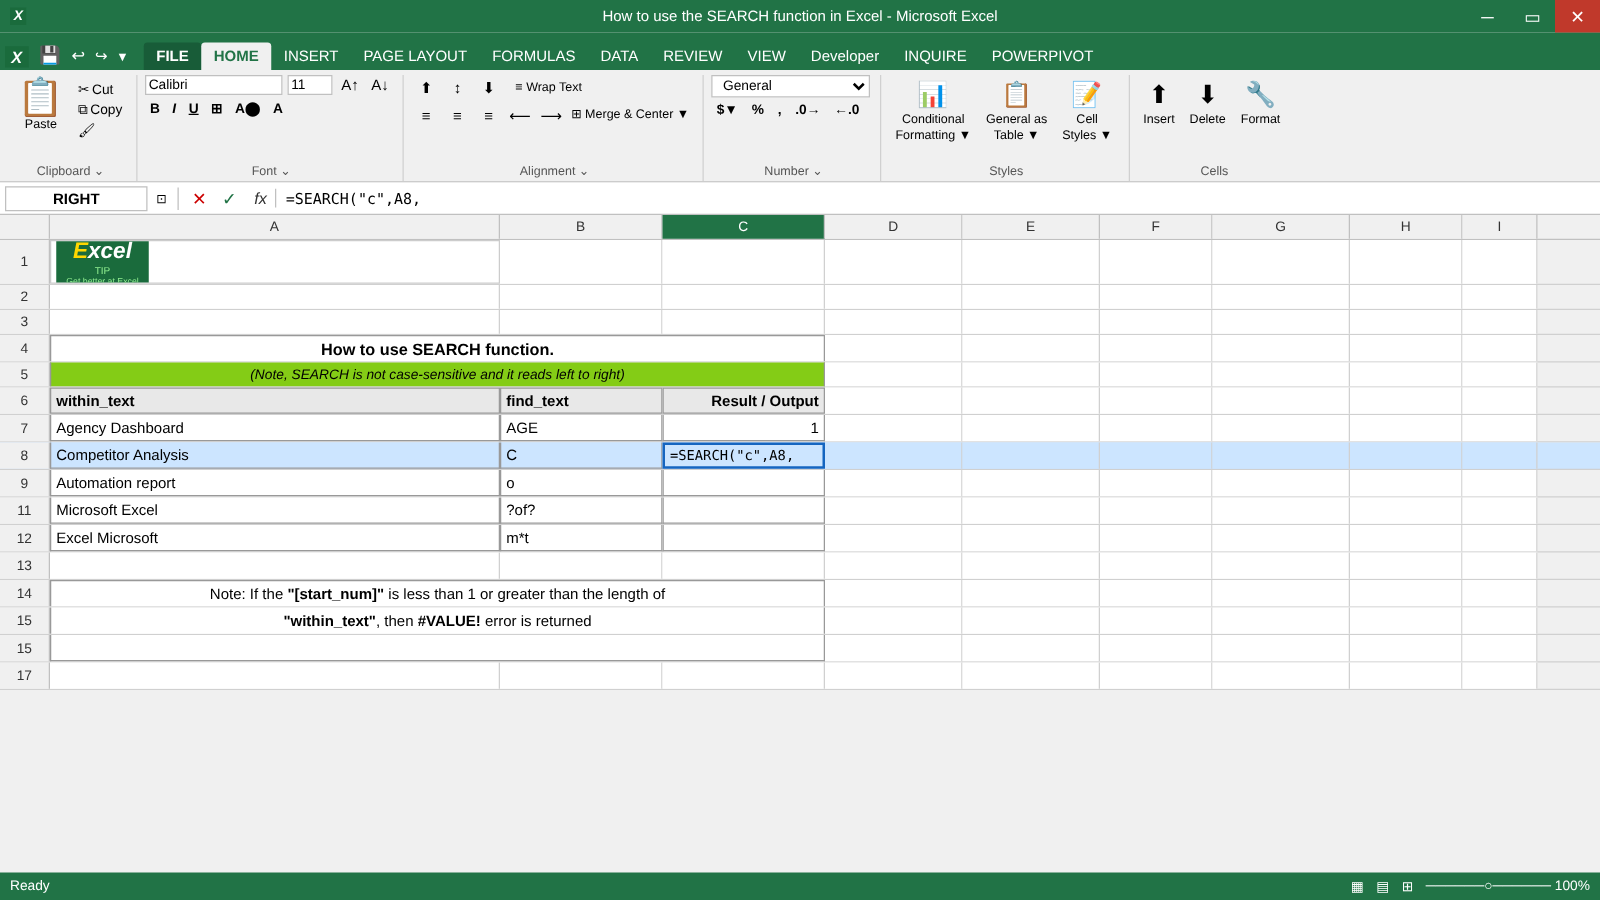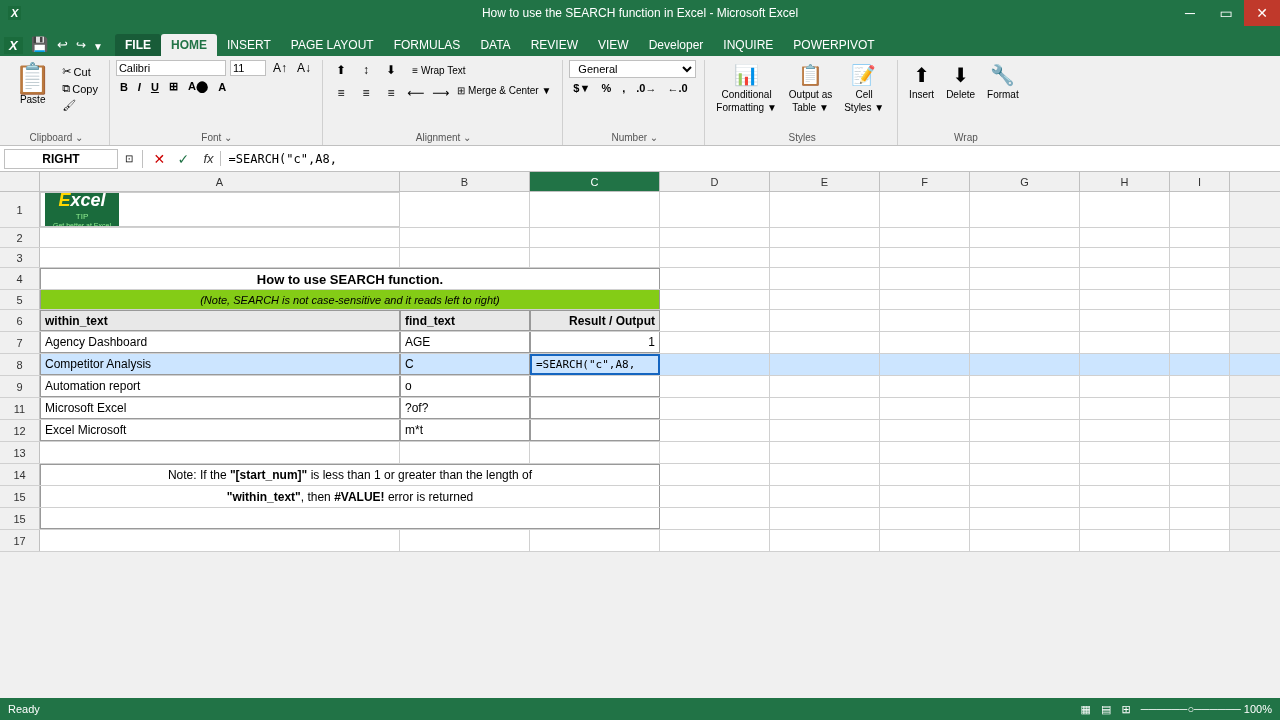--- a/index.html
+++ b/index.html
@@ -411,21 +411,21 @@
 
   <div class="ribbon-group" style="min-width:160px;">
     <div class="ribbon-buttons">
       <div style="display:flex;flex-direction:column;align-items:center;cursor:pointer;padding:3px 5px;font-size:10px;gap:2px;">
         <span style="font-size:20px;">📊</span>
         <span>Conditional</span>
         <span>Formatting ▼</span>
       </div>
       <div style="display:flex;flex-direction:column;align-items:center;cursor:pointer;padding:3px 5px;font-size:10px;gap:2px;">
         <span style="font-size:20px;">📋</span>
-        <span>Output as</span>
+        <span>General as</span>
         <span>Table ▼</span>
       </div>
       <div style="display:flex;flex-direction:column;align-items:center;cursor:pointer;padding:3px 5px;font-size:10px;gap:2px;">
         <span style="font-size:20px;">📝</span>
         <span>Cell</span>
         <span>Styles ▼</span>
       </div>
     </div>
     <span class="ribbon-group-label">Styles</span>
   </div>
@@ -438,21 +438,21 @@
       </div>
       <div style="display:flex;flex-direction:column;align-items:center;cursor:pointer;padding:3px 5px;font-size:10px;gap:2px;">
         <span style="font-size:20px;">⬇</span>
         <span>Delete</span>
       </div>
       <div style="display:flex;flex-direction:column;align-items:center;cursor:pointer;padding:3px 5px;font-size:10px;gap:2px;">
         <span style="font-size:20px;">🔧</span>
         <span>Format</span>
       </div>
     </div>
-    <span class="ribbon-group-label">Wrap</span>
+    <span class="ribbon-group-label">Cells</span>
   </div>
 </div>
 
 <div id="formula-bar">
   <input id="name-box" value="RIGHT" style="width: 114px; border: 1px solid rgb(192, 192, 192); padding: 2px 4px; font-size: 12px; text-align: center; font-weight: 600;">
   <span style="font-size:10px;cursor:pointer;padding:0 3px;">⊡</span>
   <span style="border-right:1px solid #c0c0c0;height:18px;margin:0 2px;"></span>
   <span class="formula-ctrl-btn" style="color:#cc0000;">✕</span>
   <span class="formula-ctrl-btn" style="color:#217346;">✓</span>
   <span id="fx-label" style="font-style:italic;font-size:13px;color:#333;padding:0 6px;border-right:1px solid #c0c0c0;">fx</span>

